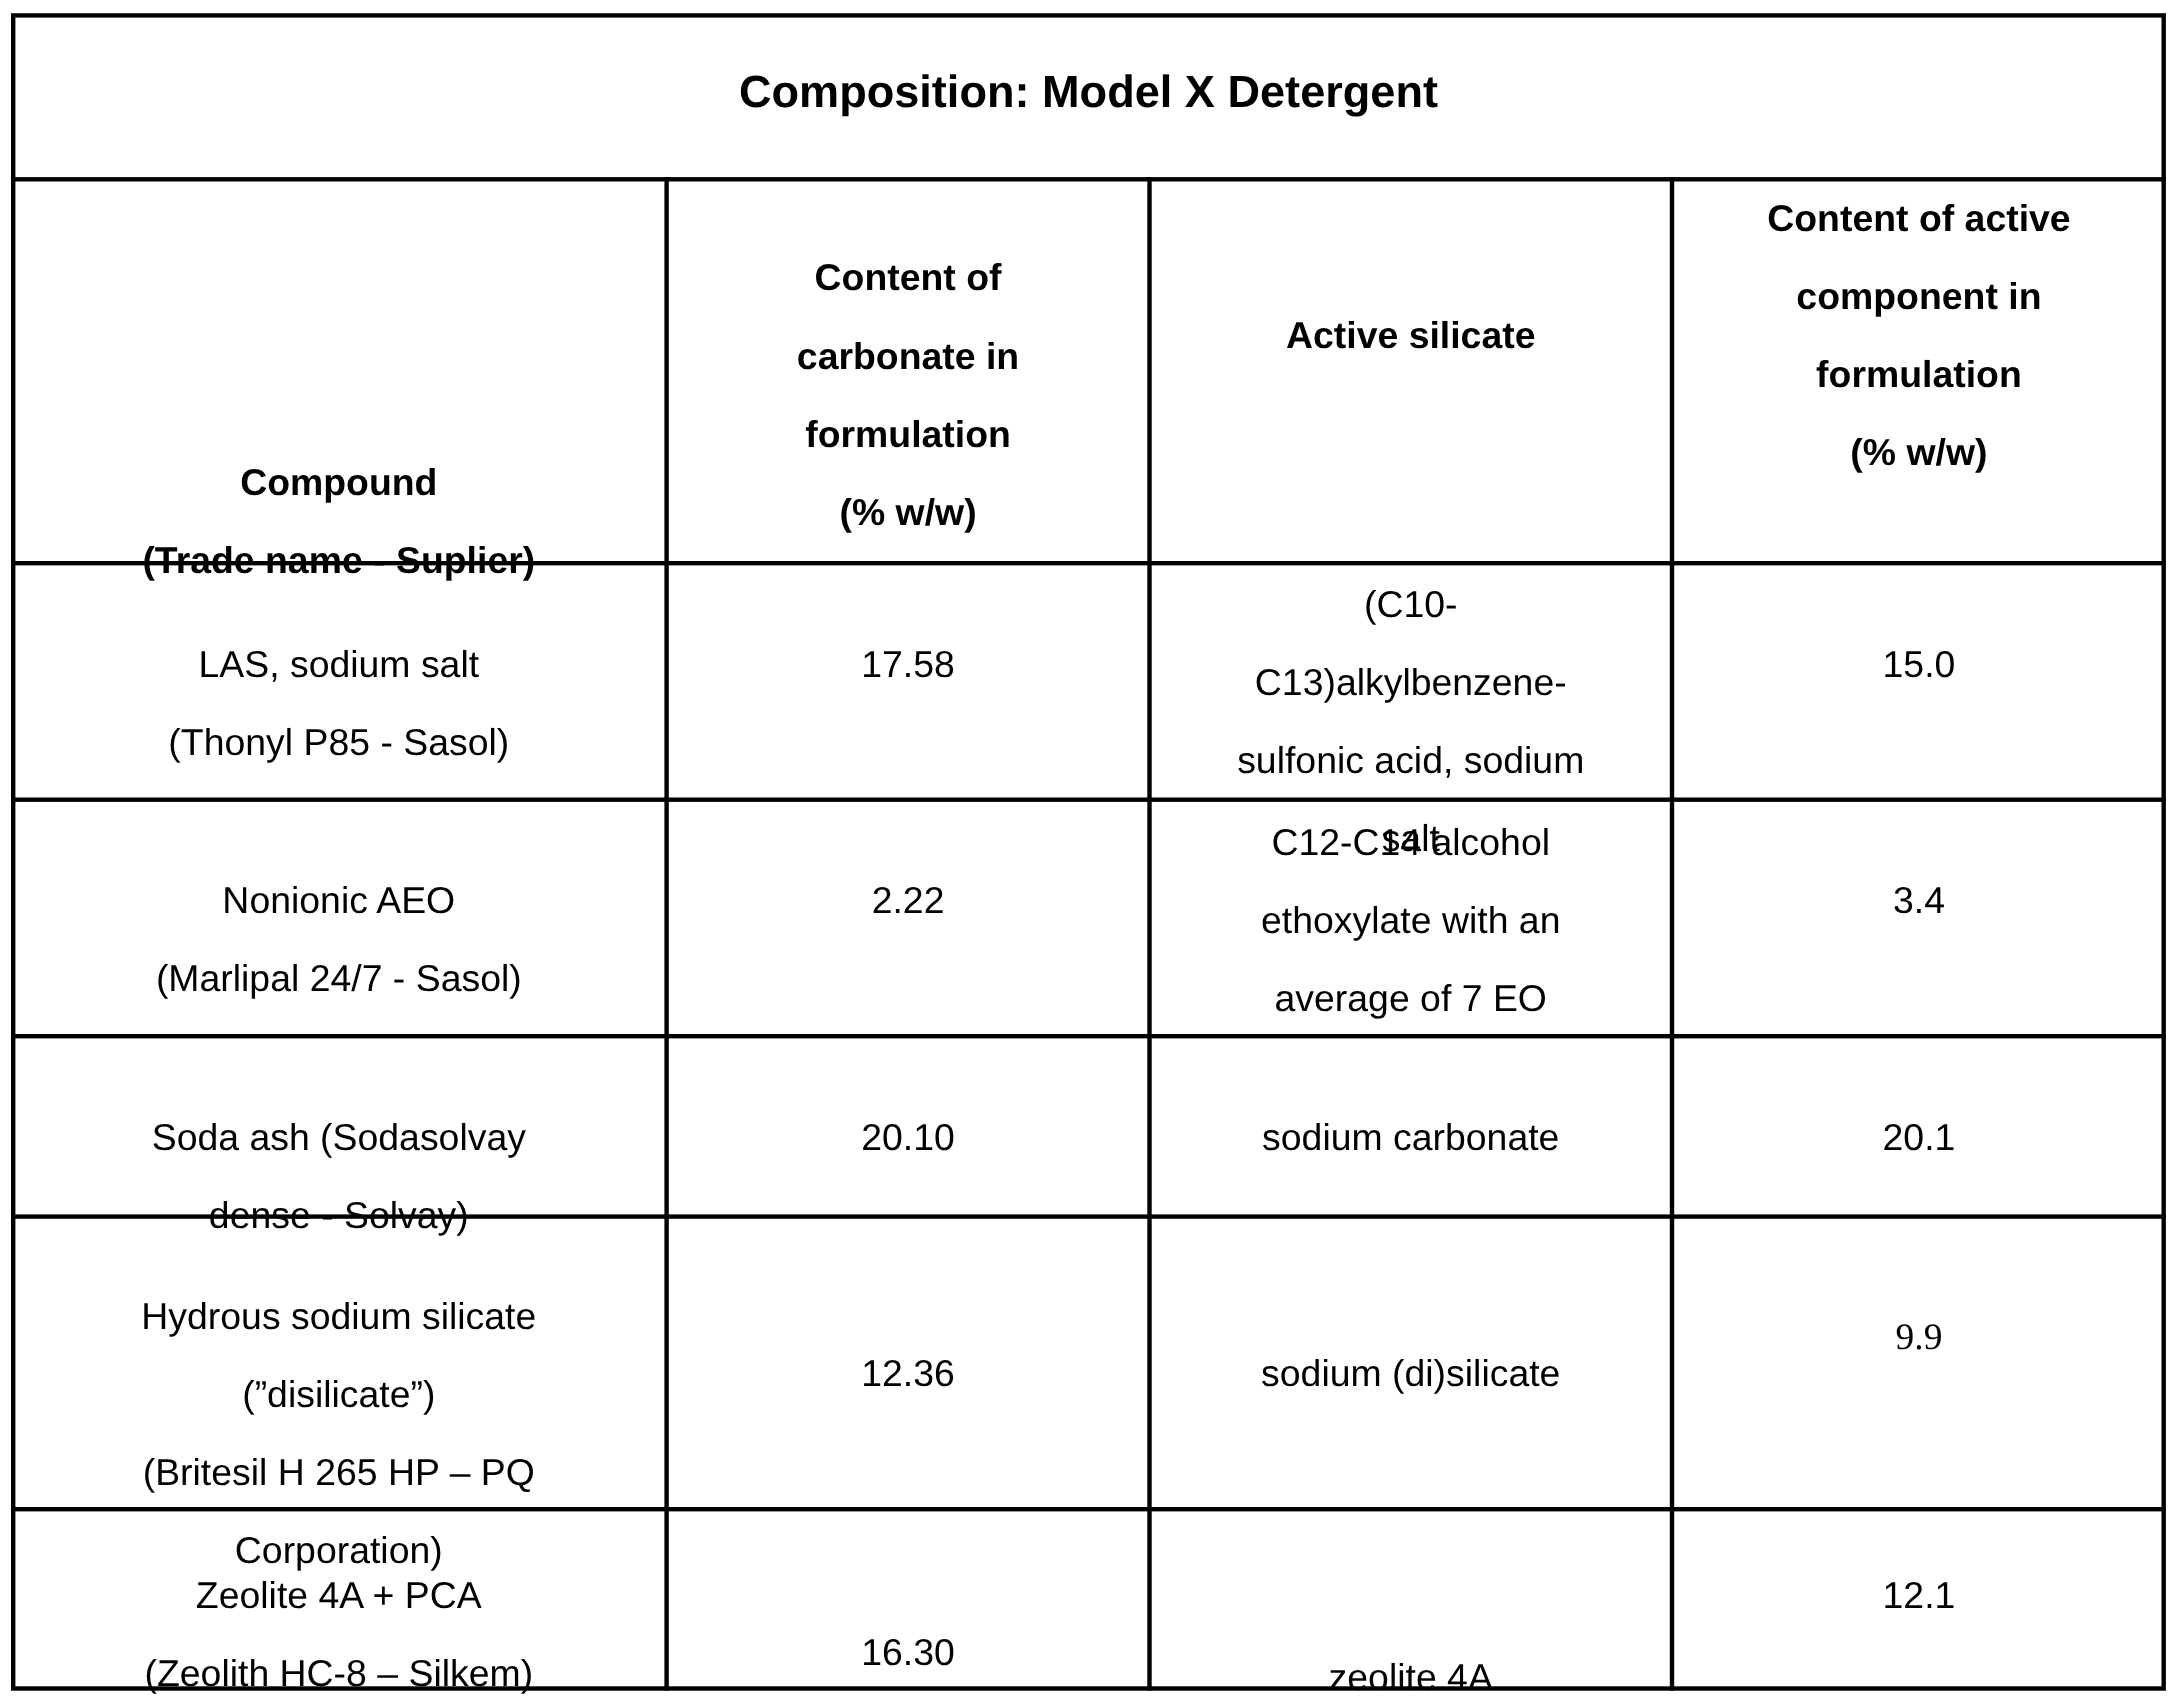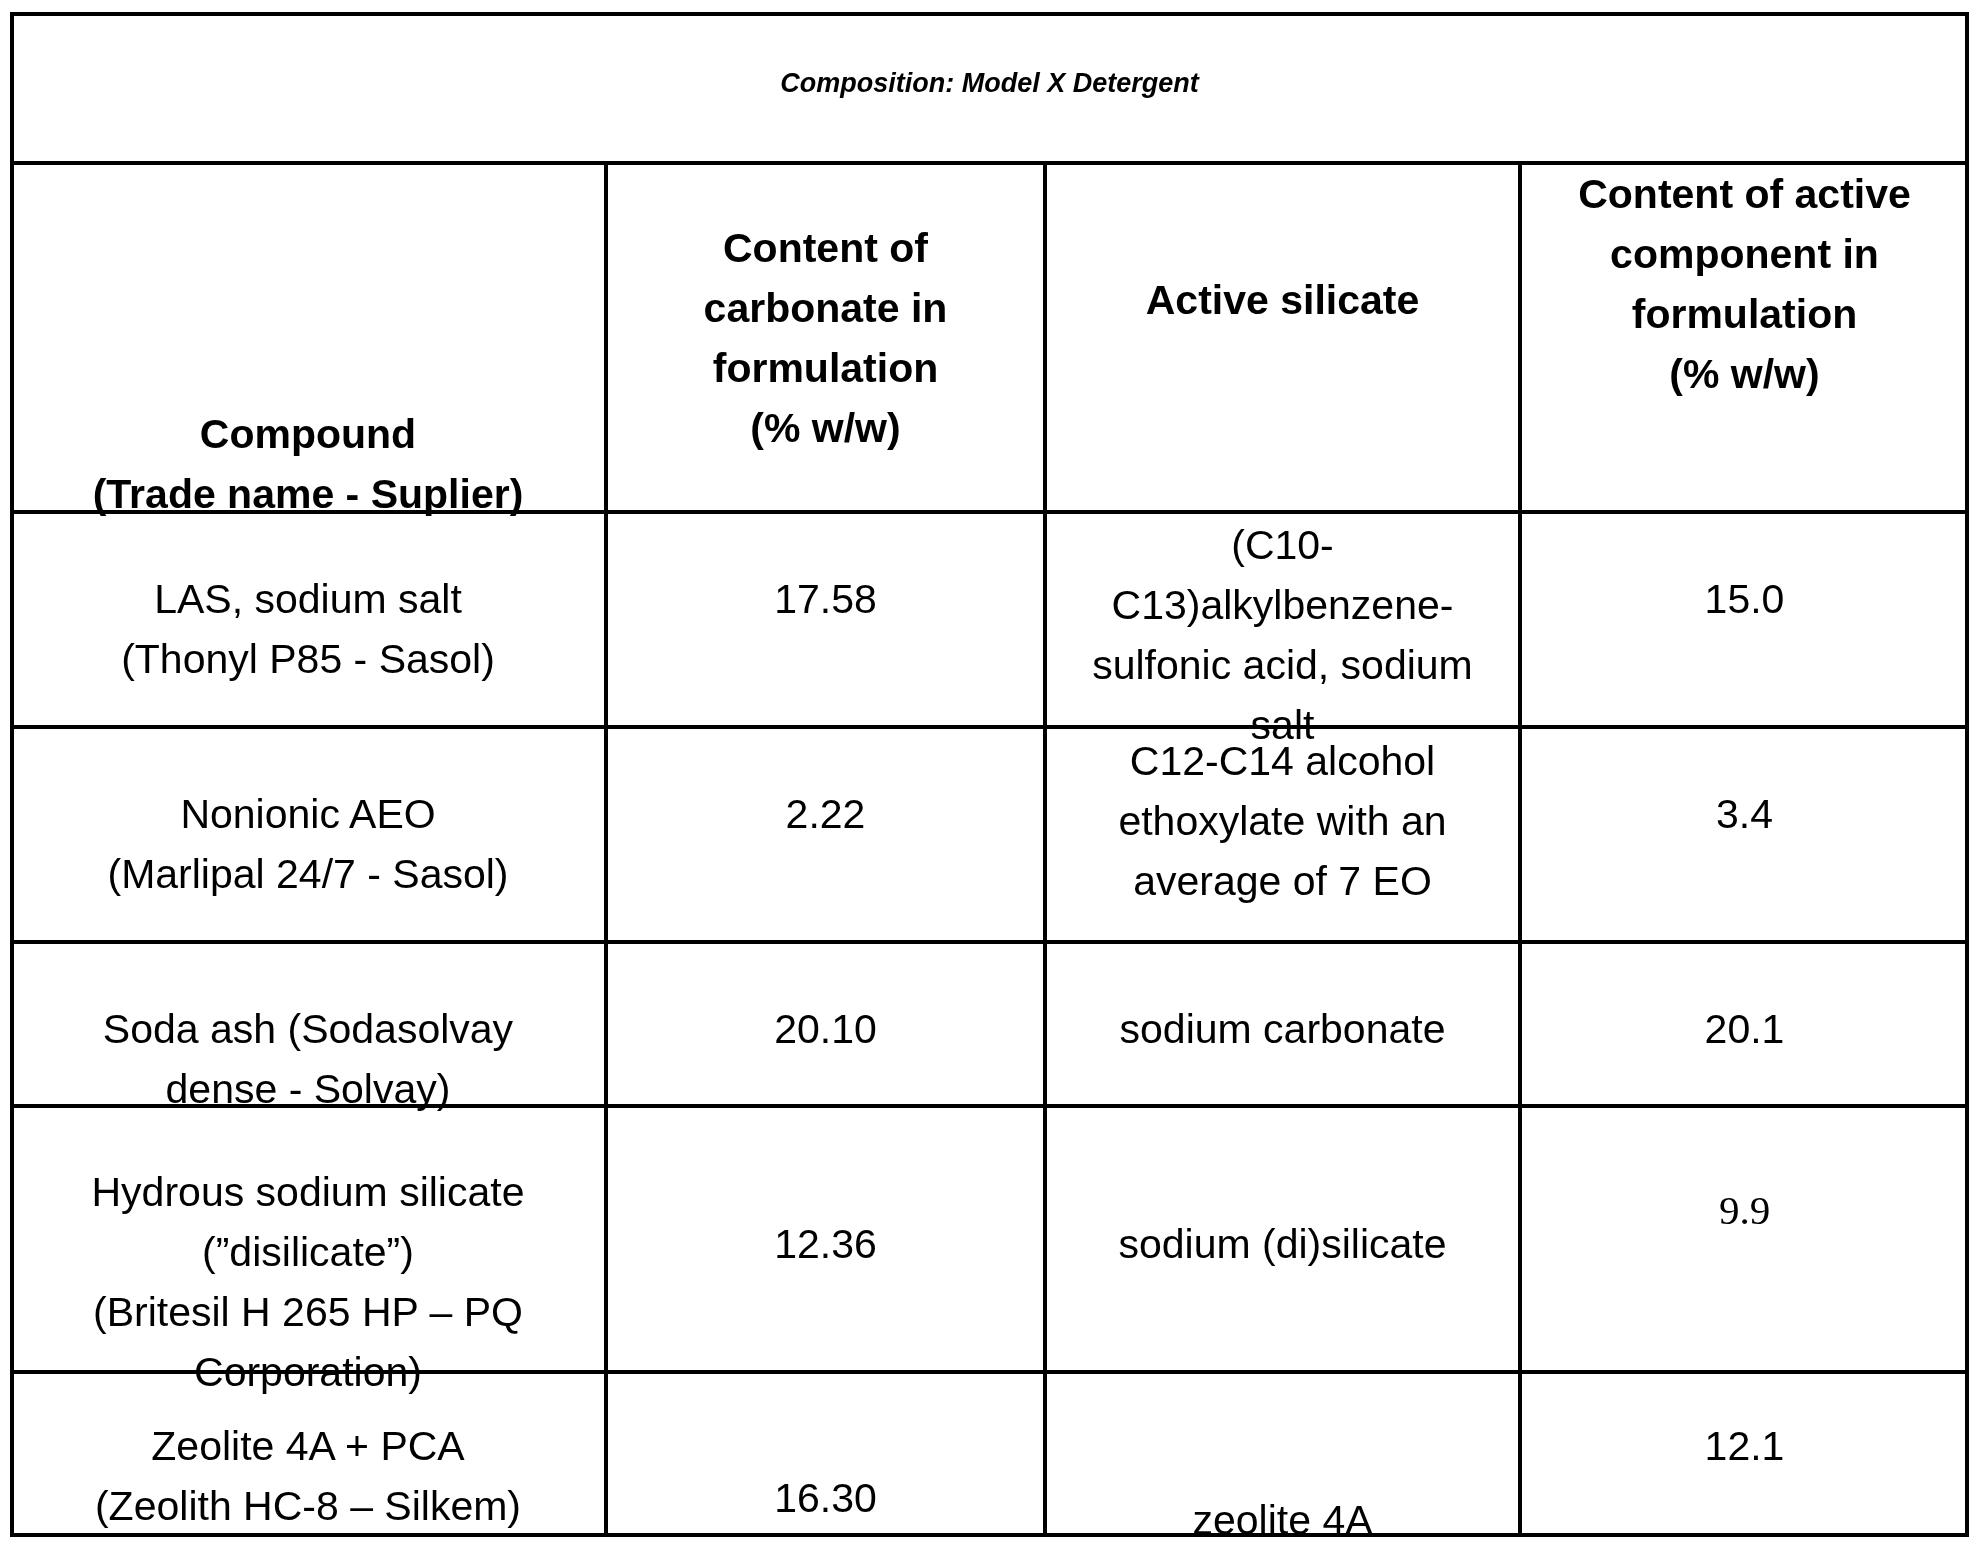--- a/index.html
+++ b/index.html
@@ -4,23 +4,23 @@
 <style>
   html, body { margin: 0; padding: 0; background: #ffffff; }
   body { width: 1979px; height: 1550px; position: relative; overflow: hidden;
          font-family: "Liberation Sans", sans-serif; color: #000; }
   .frame { position: absolute; left: 10px; top: 12px; width: 1959px; height: 1525px;
            border: 4px solid #000; box-sizing: border-box; }
   .hline { position: absolute; height: 4px; background: #000; left: 10px; width: 1959px; }
   .vline { position: absolute; width: 4px; background: #000; }
   .cell { position: absolute; text-align: center; box-sizing: border-box; }
   .txt { position: absolute; left: 0; right: 0; text-align: center; white-space: pre-line;
-         font-size: 41px; line-height: 60px; }
+         font-size: 34px; line-height: 71px; }
   .bold { font-weight: bold; }
-  .title { font-size: 27px; font-weight: bold; line-height: 52px; font-style: italic; }
+  .title { font-size: 41px; font-weight: bold; line-height: 52px; }
 </style>
 </head>
 <body>
 
 <div>
 
   <div class="frame"></div>
   <div class="hline" style="top:161px;"></div>
   <div class="hline" style="top:510px;"></div>
   <div class="hline" style="top:725px;"></div>

